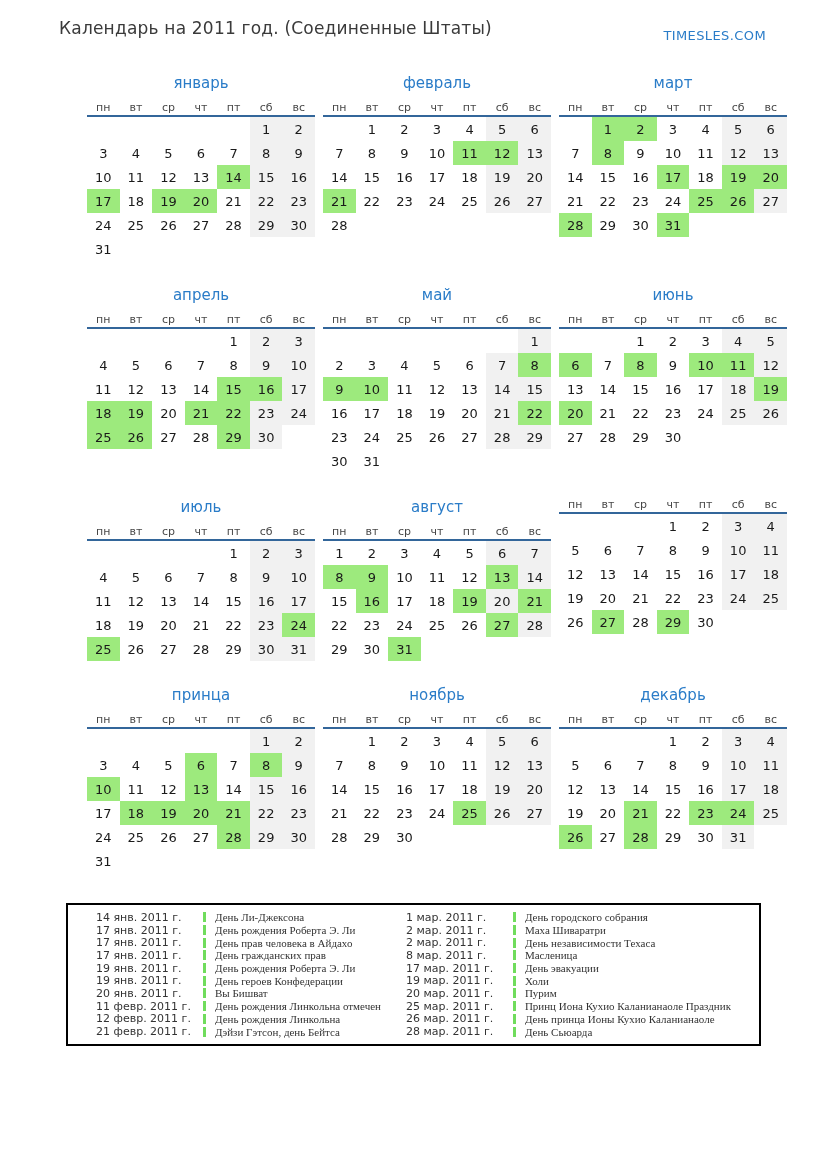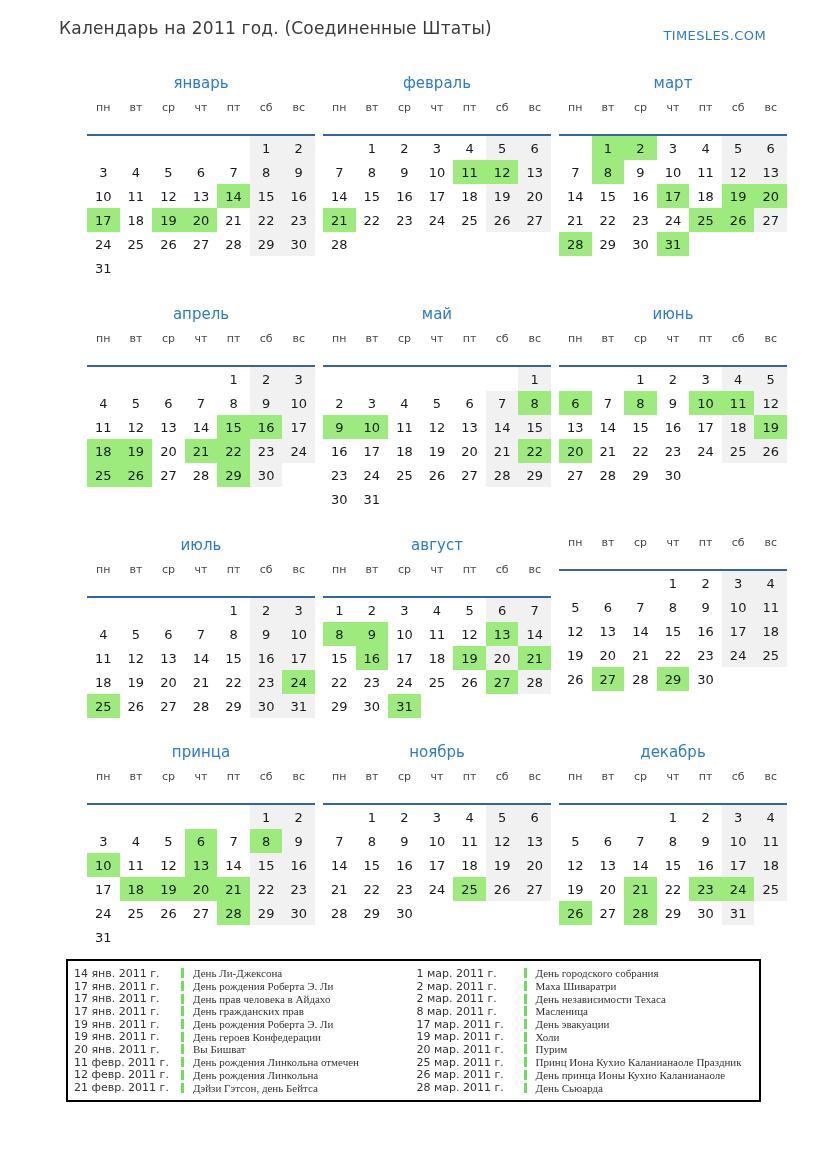--- a/index.html
+++ b/index.html
@@ -21,30 +21,30 @@
   .hdr{width:707px;display:flex;justify-content:space-between;align-items:flex-start;}
   .title{font-size:17px;font-weight:500;color:#3a3a3a;margin:0;letter-spacing:0.2px;}
   .brand{font-size:13px;color:var(--accent);text-decoration:none;letter-spacing:0.4px;margin-top:10px;}
   .months-grid{
     margin-top:31px;width:707px;
     display:grid;grid-template-columns:repeat(3,228px);
     column-gap:8px;row-gap:25px;align-items:start;margin-left:28px;
   }
   .month{width:228px;}
   .month-title{text-align:center;color:var(--accent);font-size:15px;margin-bottom:9px;}
-  .week-head{display:grid;grid-template-columns:repeat(7,1fr);padding-bottom:20px;border-bottom:2px solid var(--line);}
+  .week-head{display:grid;grid-template-columns:repeat(7,1fr);padding-bottom:1px;border-bottom:2px solid var(--line);}
   .wd{text-align:center;font-size:11px;color:#474747;}
   .days{display:grid;grid-template-columns:repeat(7,1fr);}
   .cell{height:24px;display:flex;align-items:center;justify-content:center;font-size:13px;color:#1a1a1a;}
   .cell.weekend{background:var(--weekend);}
   .cell.holiday{background:var(--holiday);}
   .legend{
-    margin-top:10px;margin-left:7px;width:695px;
+    margin-top:30px;margin-left:7px;width:695px;
     border:2px solid #000000;
-    padding:6px 6px;
+    padding:6px 28px;
     display:grid;grid-template-columns:1fr 1fr;column-gap:6px;
   }
   .legend-item{display:flex;align-items:center;height:12.7px;font-size:11px;color:var(--text);white-space:nowrap;overflow:hidden;}
   .legend-date{width:107px;flex:none;}
   .legend-marker{width:3px;height:10px;background:var(--marker);margin-right:9px;flex:none;}
   .legend-name{flex:1;font-family:Liberation Serif, serif;}
 </style>
 </head>
 <body>
 

